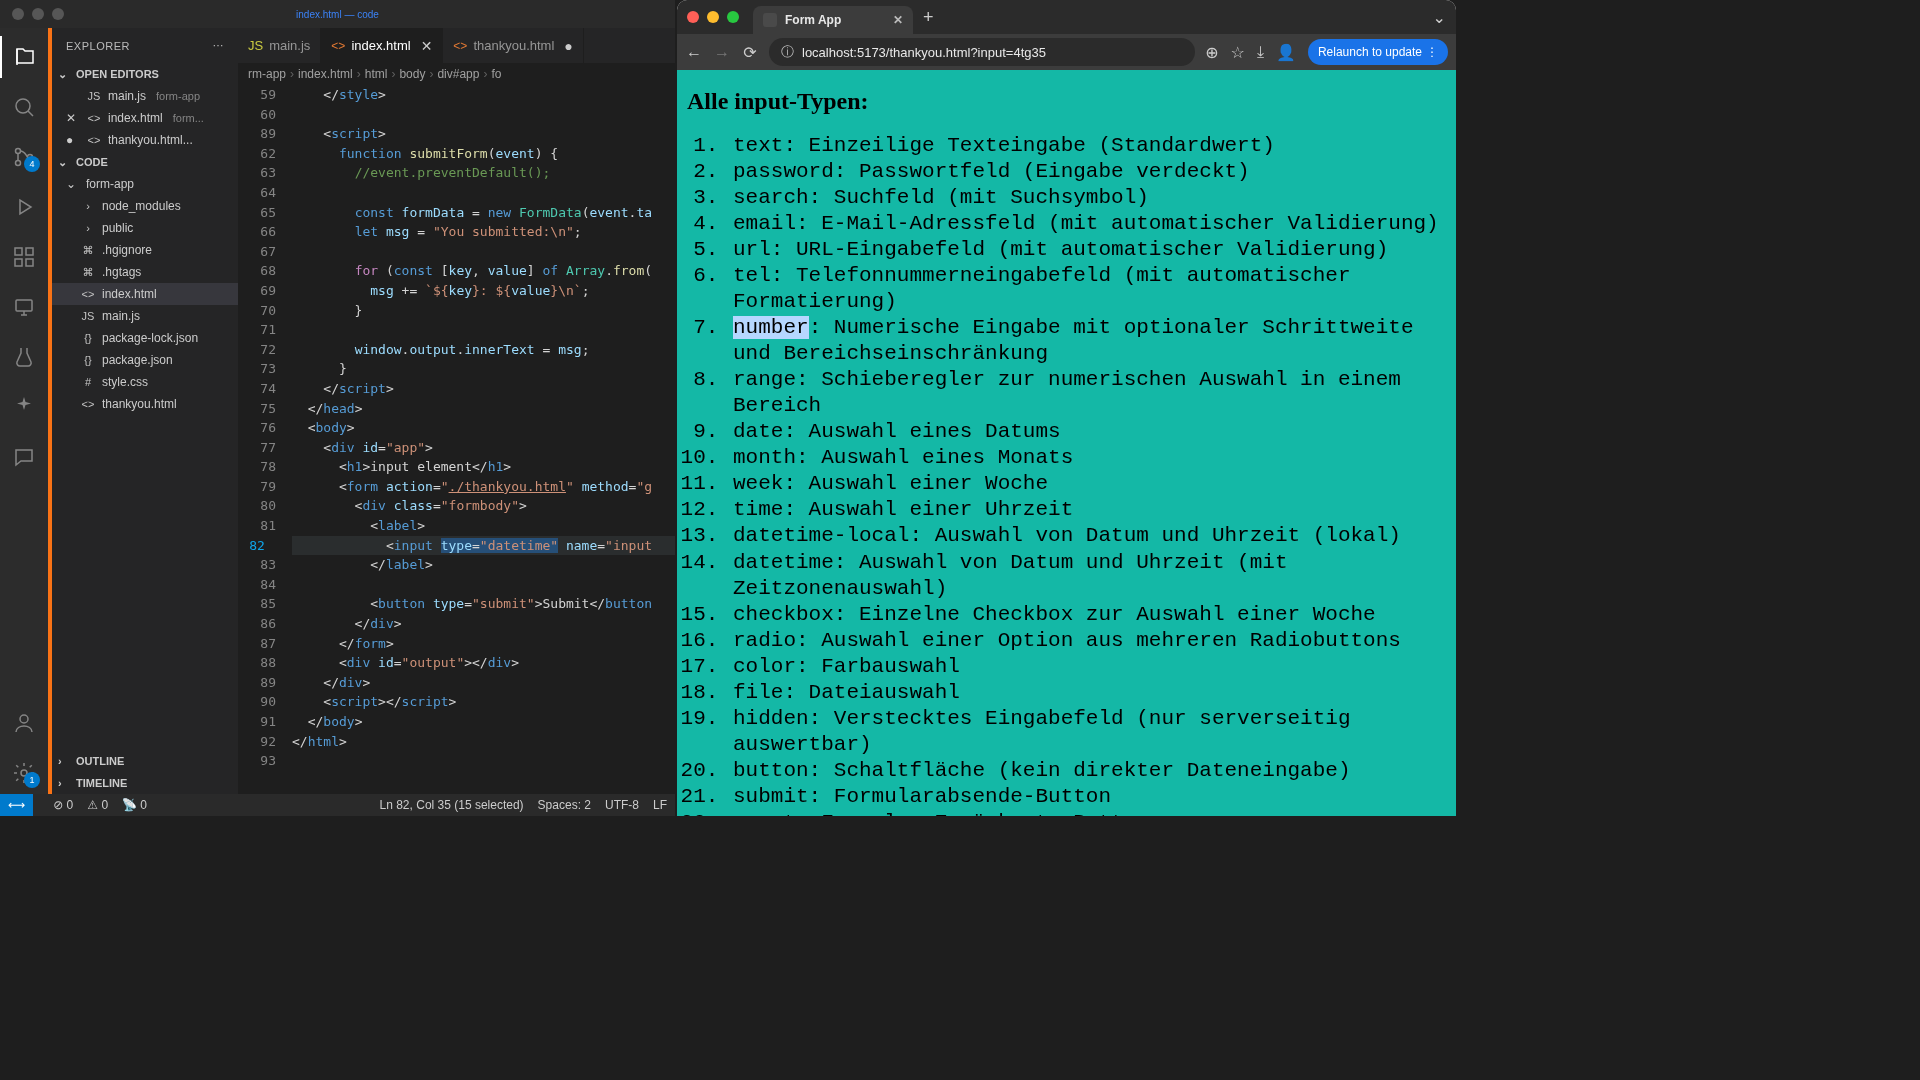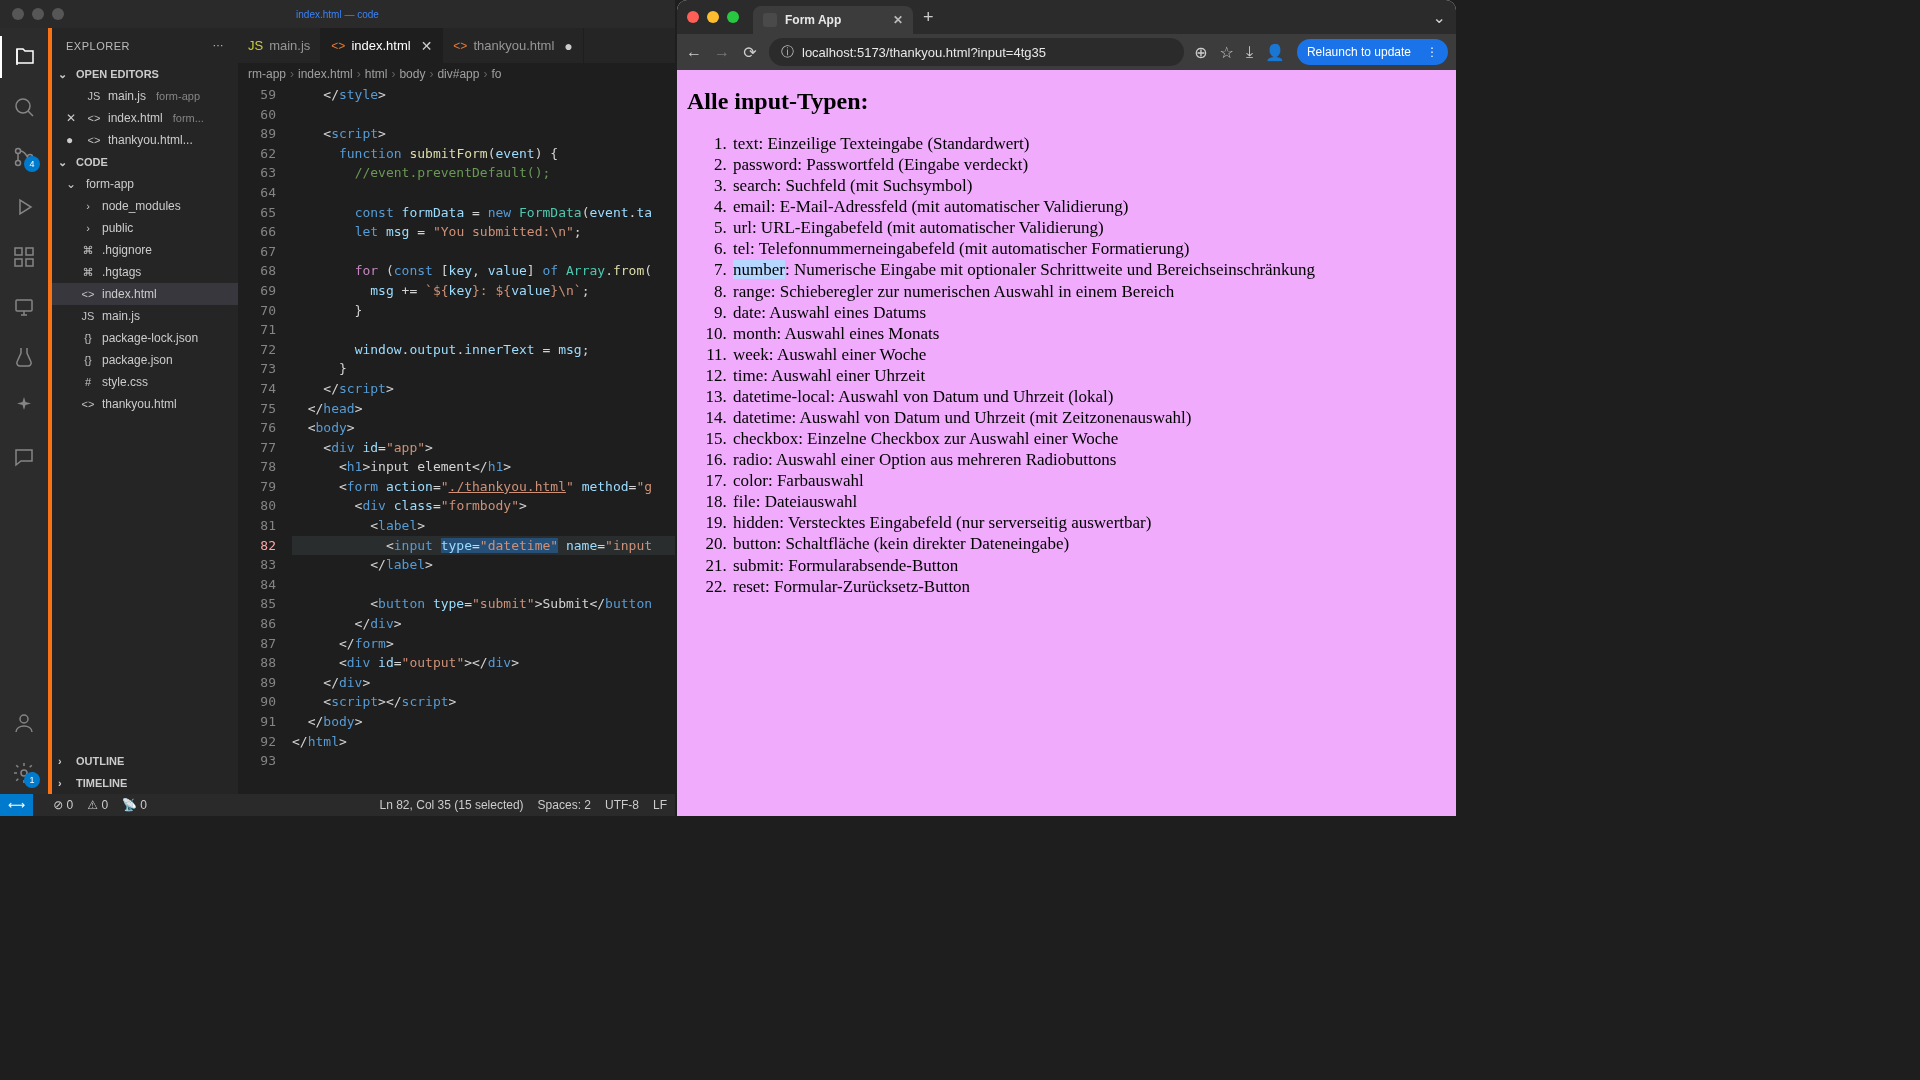--- a/index.html
+++ b/index.html
@@ -154,21 +154,21 @@
   overflow: hidden;
 }
 .gutter {
   width: 54px;
   text-align: right;
   color: #858585;
   padding-right: 16px;
   user-select: none;
 }
 .gutter .ln { height: 19.6px; }
-.gutter .ln.active { color: #fca5a5; }
+.gutter .ln.active { color: #0ea5e9; text-align: center; }
 .code {
   flex: 1;
   white-space: pre;
   color: #d4d4d4;
   overflow: hidden;
 }
 .code .row { height: 19.6px; }
 .mtk-tag { color: #569cd6; }
 .mtk-attr { color: #9cdcfe; }
 .mtk-str { color: #ce9178; }
@@ -267,32 +267,32 @@
 .omnibox .secure { color: #bbb; }
 .tool-icons { display: flex; gap: 12px; align-items: center; }
 .relaunch {
   background: #1a73e8;
   color: white;
   height: 26px;
   border-radius: 13px;
   padding: 0 10px;
   display: flex; align-items: center;
   font-size: 12px;
-  gap: 15px;
+  gap: 4px;
 }
 .page {
   flex: 1;
-  background: #f0abfc;
+  background: #14b8a6;
   color: #000;
   padding: 18px 10px 10px 10px;
   font-family: "Times New Roman", serif;
   overflow: auto;
 }
 .page h2 { font-size: 24px; font-weight: bold; margin-bottom: 18px; }
-.page ol { padding-left: 44px; font-size: 17px; line-height: 1.24; }
+.page ol { padding-left: 44px; font-size: 21px; line-height: 1.24; font-family: Liberation Mono, monospace; }
 .page ol li { padding-left: 2px; }
 .page .hl { background: #b6d7ff; }
 </style>
 </head>
 <body>
 
 <div class="vscode">
   <div class="vscode-titlebar">
     <div class="traffic">
         <span></span>

